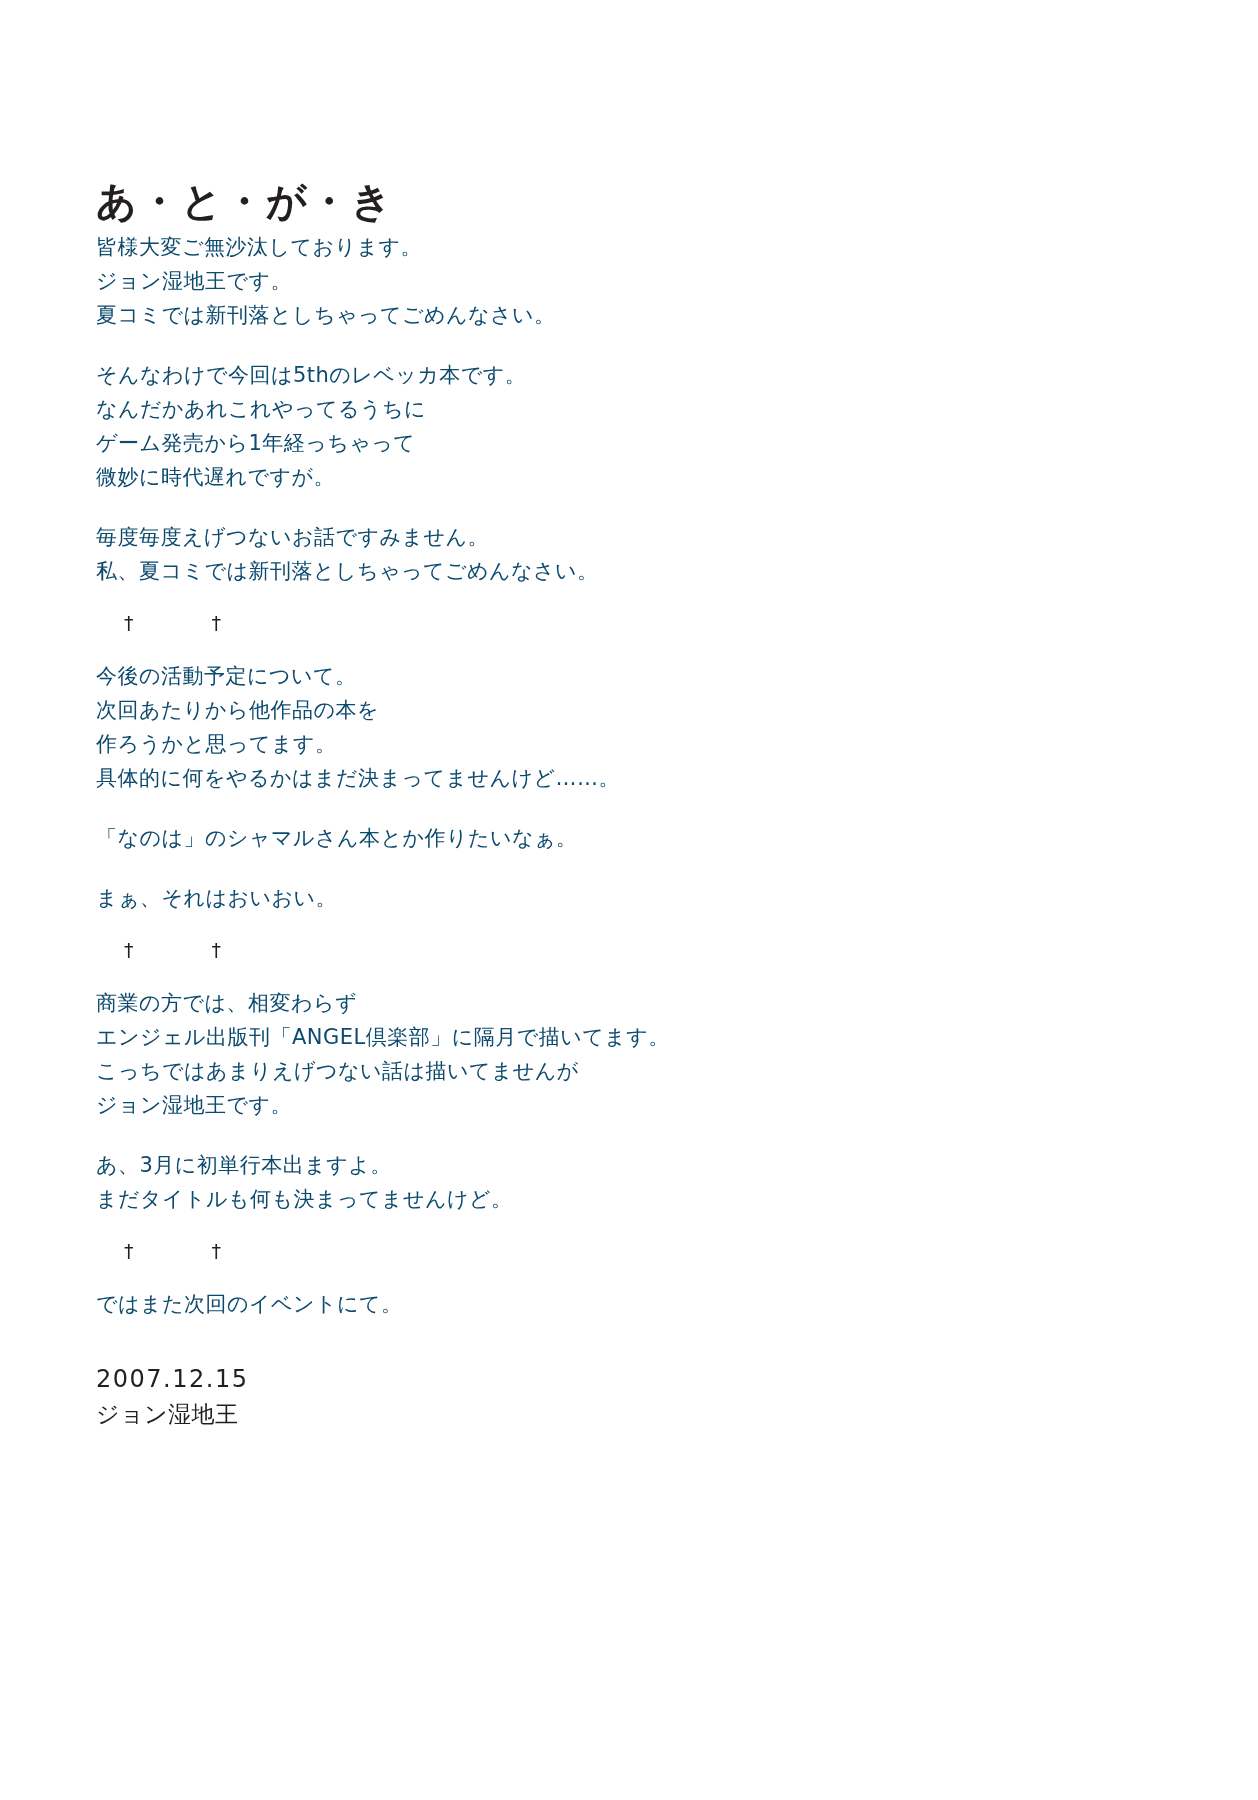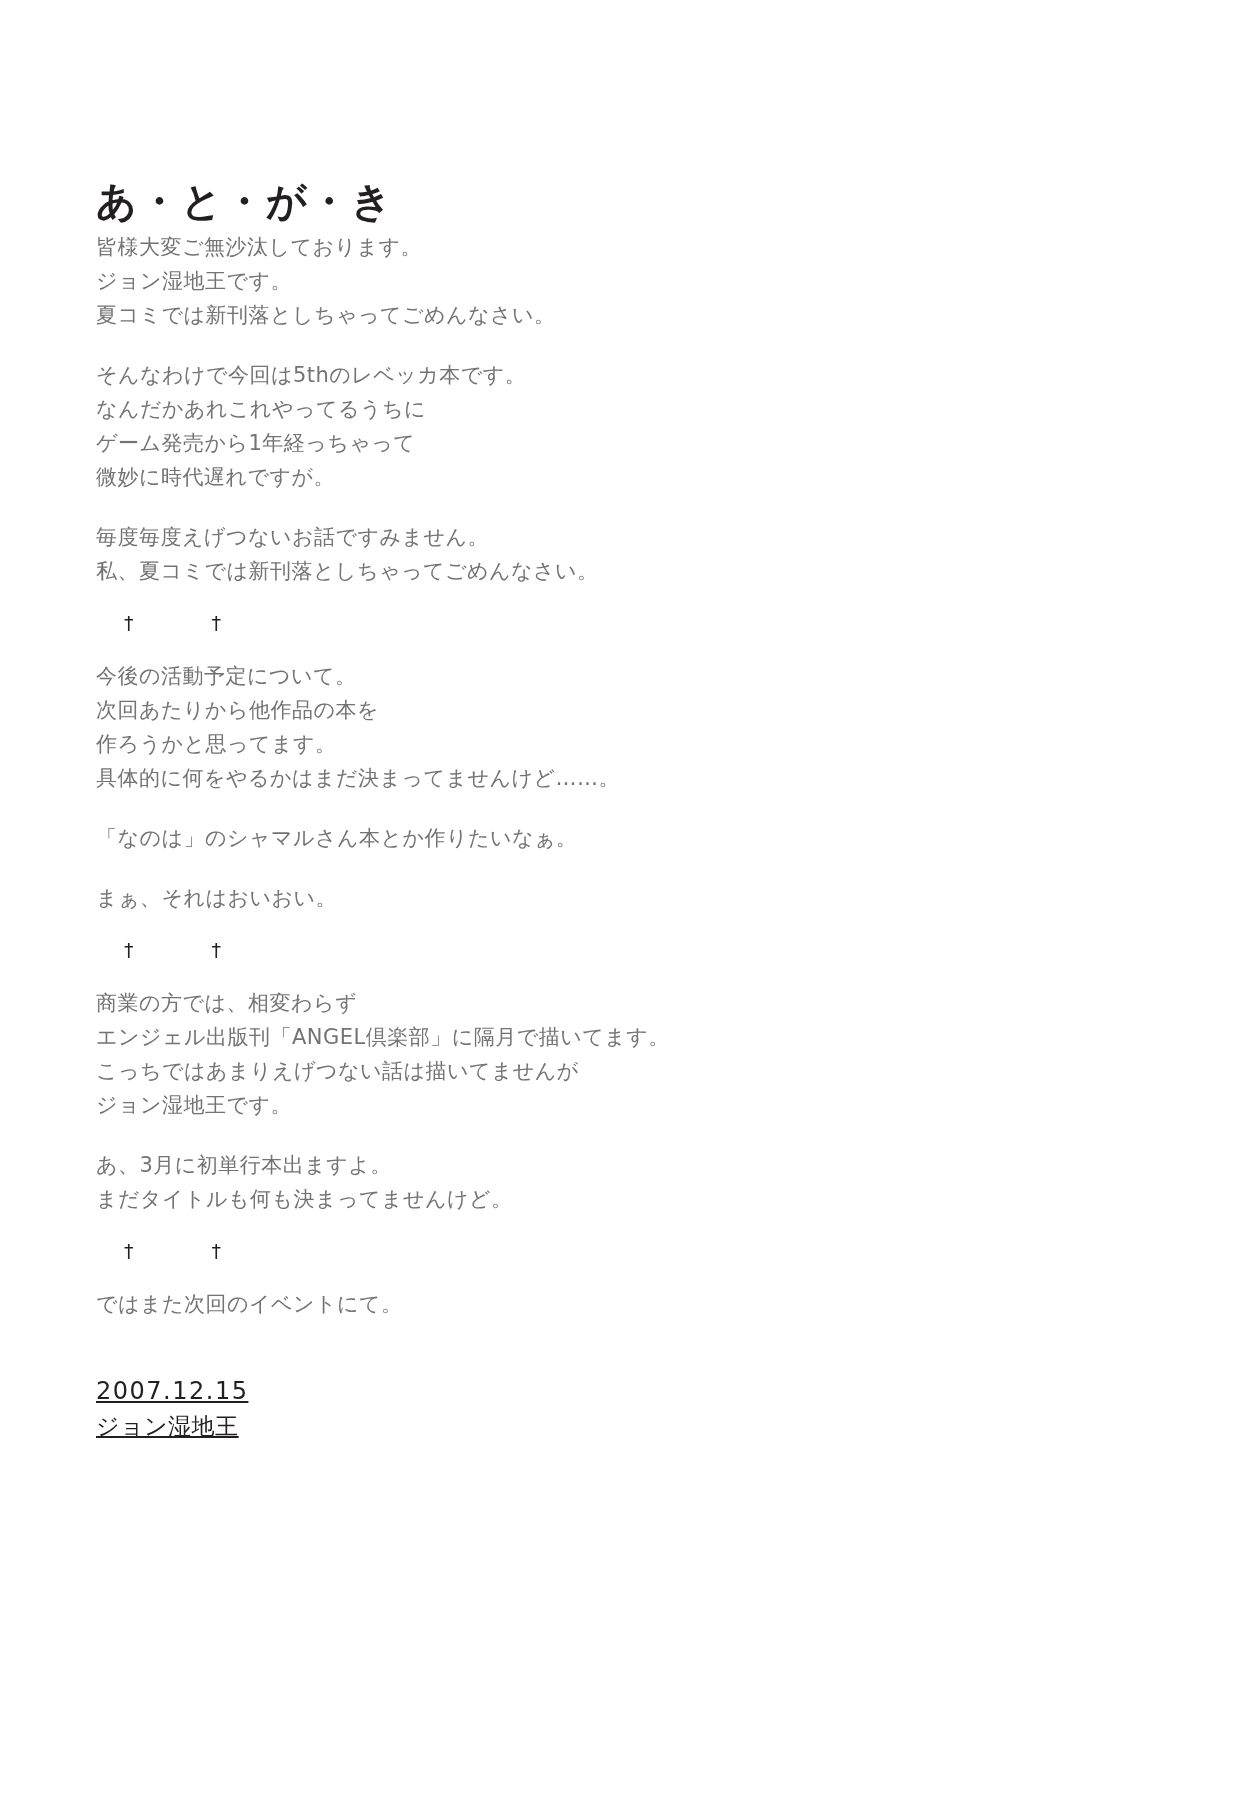--- a/index.html
+++ b/index.html
@@ -38,34 +38,33 @@
     color: #231f20;
   }
   .block {
     margin: 0 0 26px 0;
   }
   .line {
     font-size: 21px;
     line-height: 1.62;
     letter-spacing: 0.5px;
     white-space: pre;
-    color: #737373;
+    color: #0c4a6e;
   }
   .divider {
     margin: 12px 0 26px 0;
     padding-left: 28px;
     display: flex;
     gap: 78px;
     font-size: 19px;
     line-height: 1;
     color: #231f20;
   }
   .sign {
-    margin-top: 52px;
-    text-decoration: underline;
+    margin-top: 40px;
   }
   .sign .date {
     font-size: 24px;
     letter-spacing: 1.5px;
     line-height: 1.5;
     white-space: pre;
   }
   .sign .name {
     font-size: 23px;
     letter-spacing: 0.5px;

